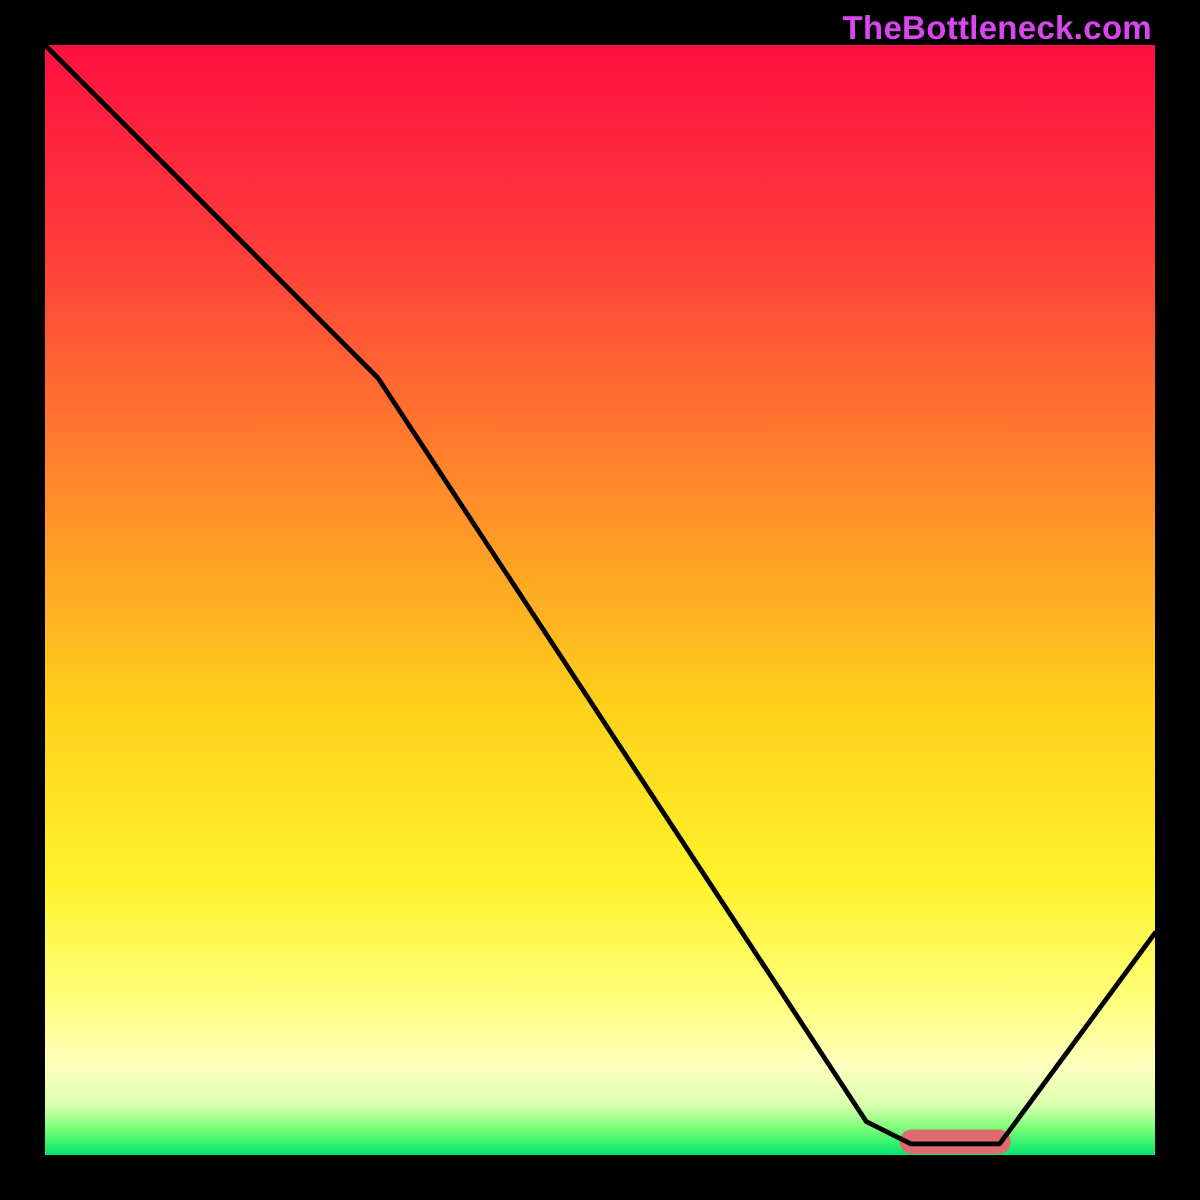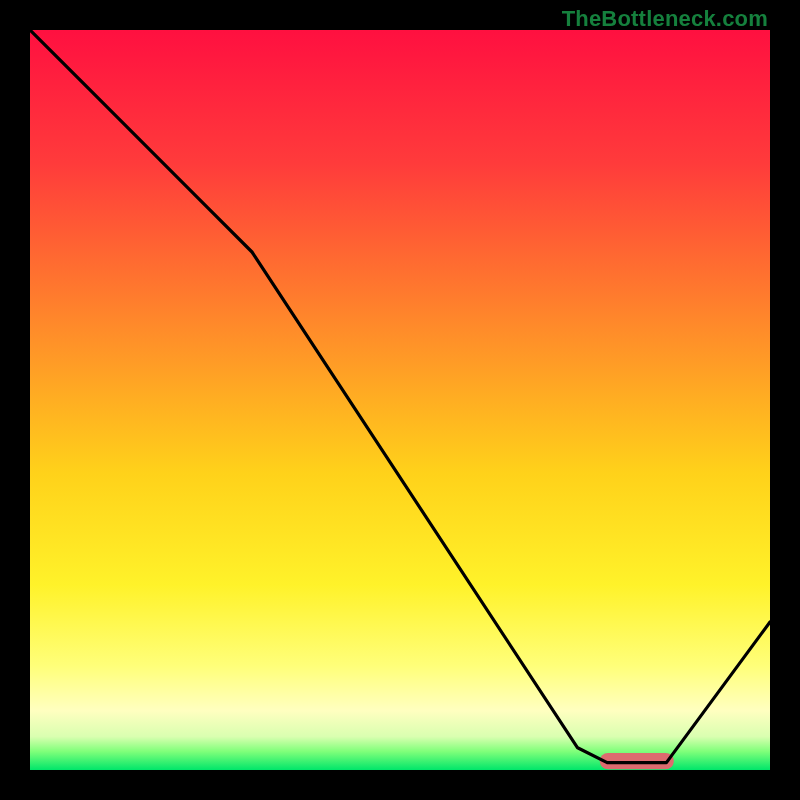--- a/index.html
+++ b/index.html
@@ -22,21 +22,21 @@
     left: 30px;
     top: 30px;
     width: 740px;
     height: 740px;
     overflow: hidden;
   }
   .watermark {
     position: absolute;
     top: 6px;
     right: 32px;
-    color: #15803d;
+    color: #d946ef;
     font-size: 22px;
     font-weight: 600;
     letter-spacing: 0.2px;
     z-index: 5;
   }
   svg { display: block; }
 </style>
 </head>
 <body>
 

